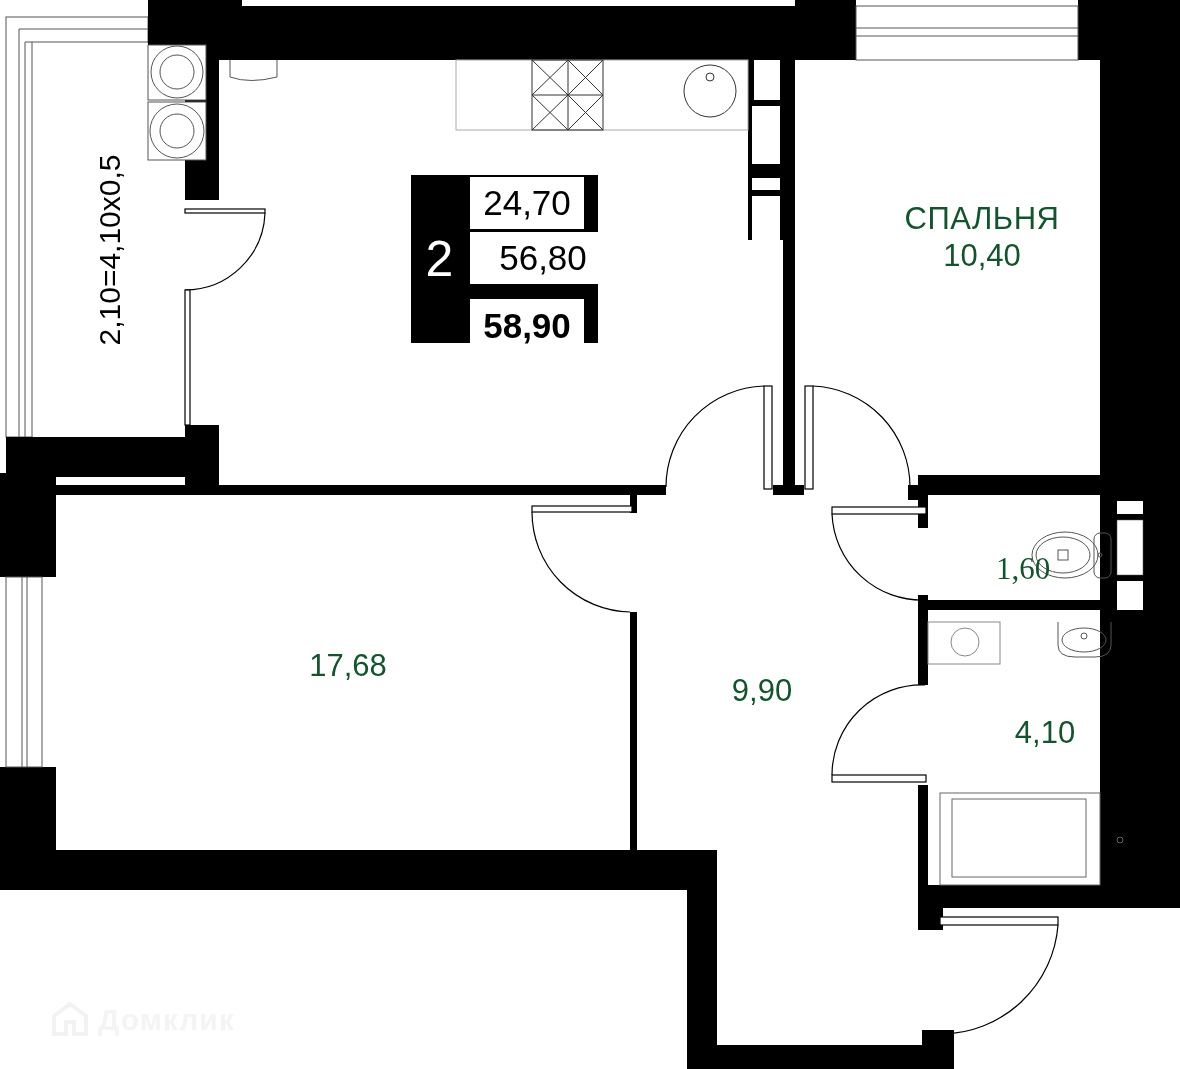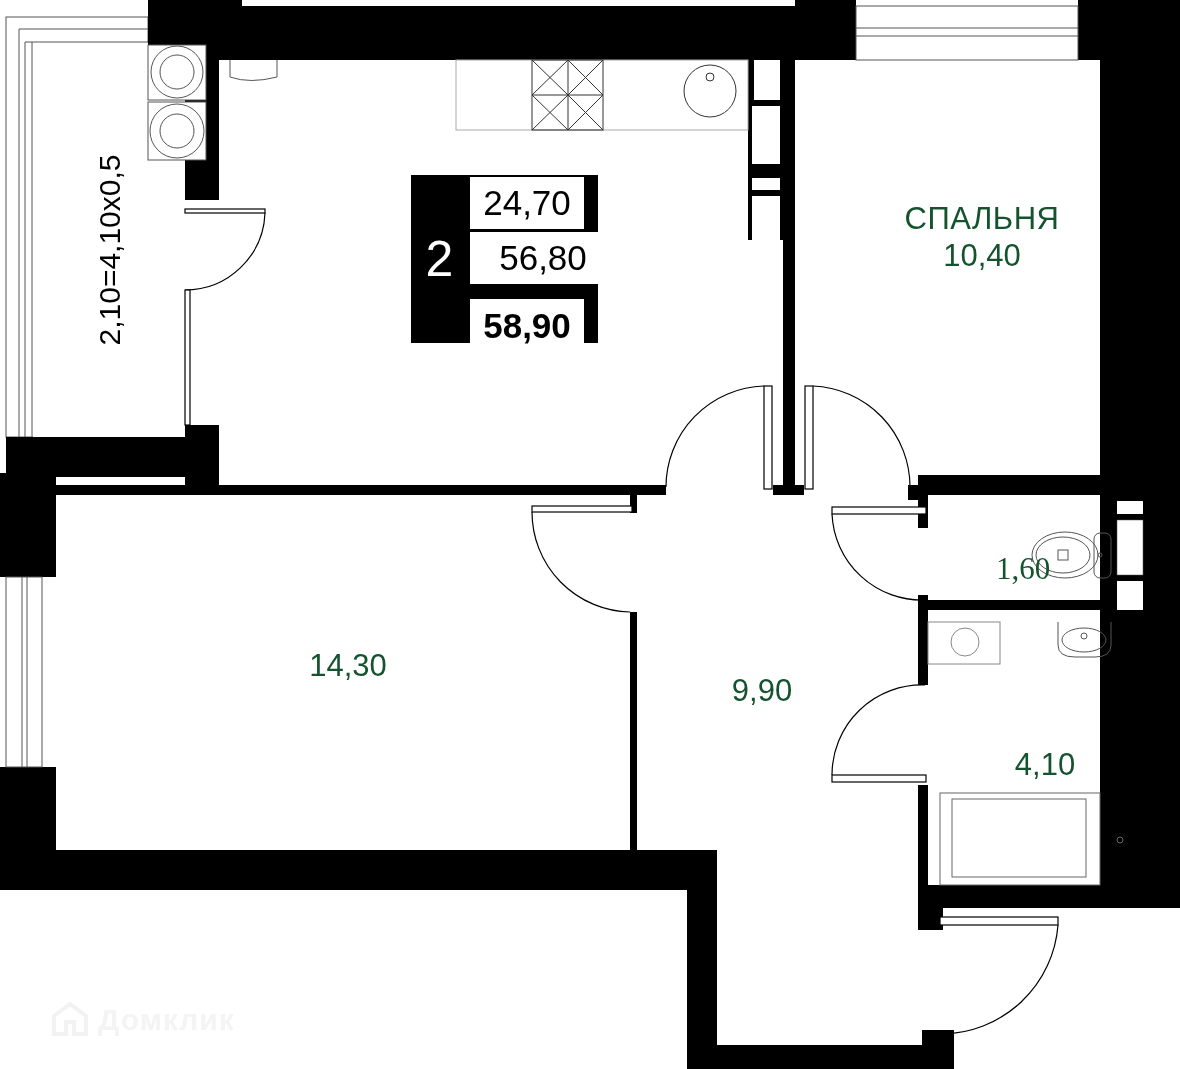--- a/index.html
+++ b/index.html
@@ -270,32 +270,32 @@
 
 <div class="lbl" style="left:405px; top:372px; width:200px;">
 </div>
 
 <div class="lbl" style="left:882px; top:200px; width:200px;">
   <div class="room-name">СПАЛЬНЯ</div>
   <div class="room-area">10,40</div>
 </div>
 
 <div class="lbl" style="left:248px; top:647px; width:200px;">
-  <div class="room-area">14,30</div>
+  <div class="room-area">17,68</div>
 </div>
 
 <div class="lbl" style="left:712px; top:672px; width:100px;">
   <div class="room-area">9,90</div>
 </div>
 
 <div class="lbl" style="left:973px; top:550px; width:100px;font-family:Liberation Serif, serif;">
   <div class="room-area">1,60</div>
 </div>
 
-<div class="lbl" style="left:995px; top:746px; width:100px;">
+<div class="lbl" style="left:995px; top:714px; width:100px;">
   <div class="room-area">4,10</div>
 </div>
 
 <div class="balcony-lbl">2,10=4,10x0,5</div>
 
 <div class="watermark">
   <svg width="40" height="40" viewBox="0 0 40 40">
     <path d="M4 16 L20 4 L36 16 L36 34 L24 34 L24 22 L16 22 L16 34 L4 34 Z" fill="none" stroke="#f2f2f2" stroke-width="4"></path>
   </svg>
   <span>Домклик</span>

